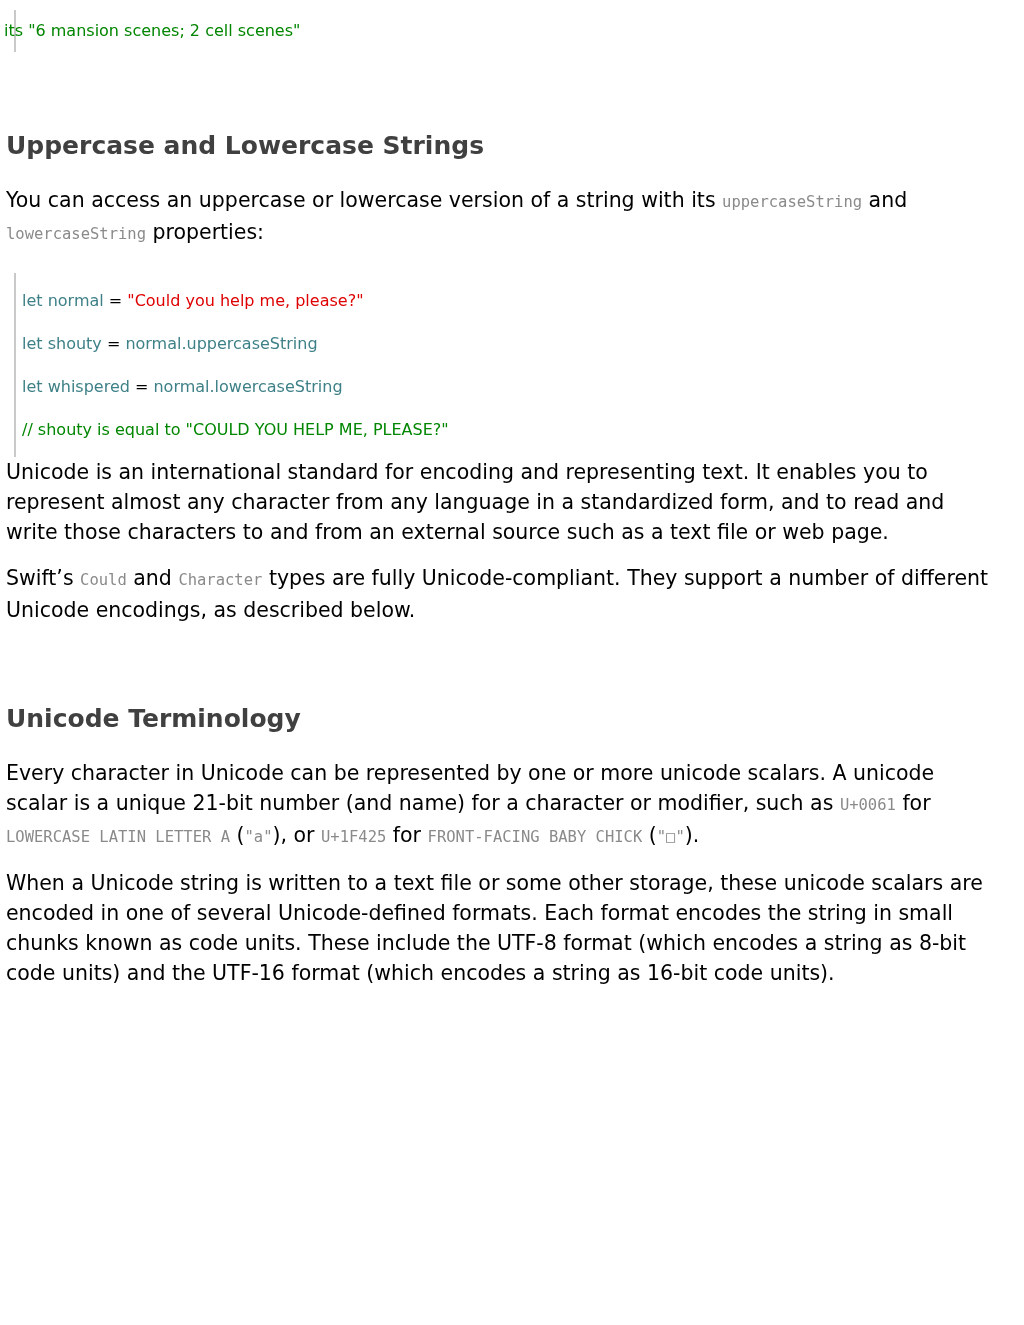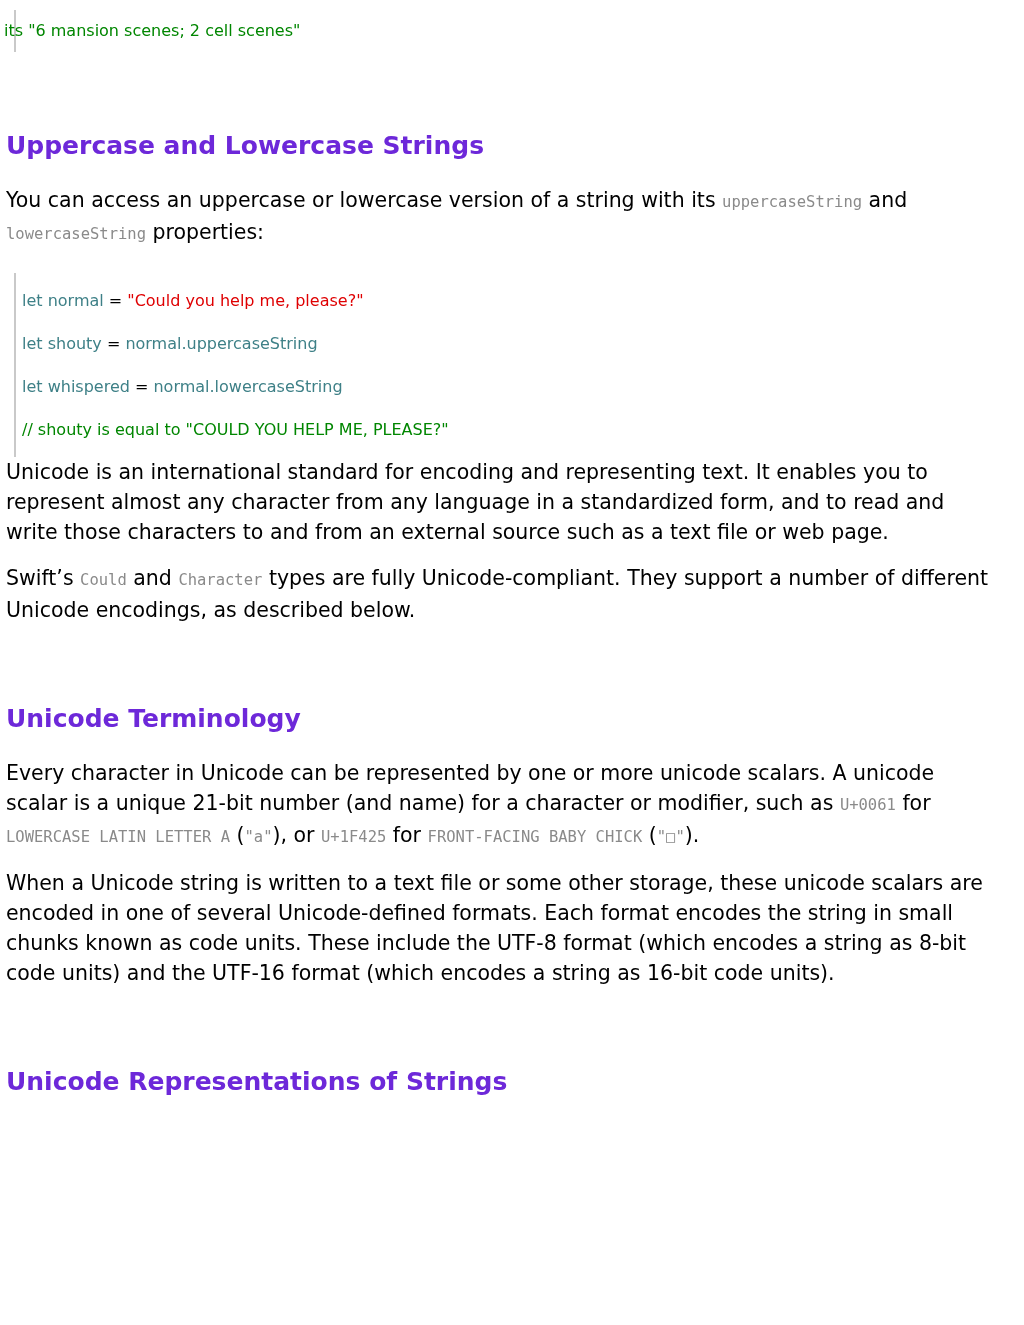--- a/index.html
+++ b/index.html
@@ -21,21 +21,21 @@
     font-family: "DejaVu Sans", sans-serif;
     color: #000;
   }
   .doc { padding: 10px 28px 0 6px; }
 
   .heading {
     font-size: 25px;
     font-weight: bold;
     line-height: 31px;
     margin: 78px 0 24px;
-    color: #6d28d9;
+    color: #404040;
   }
   .para {
     font-size: 20.5px;
     line-height: 30px;
     margin: 0 0 16px;
     color: #000;
   }
   .inline-code {
     font-family: "DejaVu Sans Mono", monospace;
     font-size: 15.5px;
@@ -72,14 +72,13 @@
       <div class="code-line"><span class="tok-kw">let normal</span><span class="tok-plain"> = </span><span class="tok-str">"Could you help me, please?"</span></div>
       <div class="code-line"><span class="tok-kw">let shouty</span><span class="tok-plain"> = </span><span class="tok-kw">normal.uppercaseString</span></div>
       <div class="code-line"><span class="tok-kw">let whispered</span><span class="tok-plain"> = </span><span class="tok-kw">normal.lowercaseString</span></div>
       <div class="code-line"><span class="tok-com">// shouty is equal to "COULD YOU HELP ME, PLEASE?"</span></div>
     </div>
     <p class="para"><span class="body-text">Unicode is an international standard for encoding and representing text. It enables you to represent almost any character from any language in a standardized form, and to read and write those characters to and from an external source such as a text file or web page.</span></p>
     <p class="para"><span class="body-text">Swift’s </span><span class="inline-code">Could</span><span class="body-text"> and </span><span class="inline-code">Character</span><span class="body-text"> types are fully Unicode-compliant. They support a number of different Unicode encodings, as described below.</span></p>
     <h2 class="heading">Unicode Terminology</h2>
     <p class="para"><span class="body-text">Every character in Unicode can be represented by one or more unicode scalars. A unicode scalar is a unique 21-bit number (and name) for a character or modifier, such as </span><span class="inline-code">U+0061</span><span class="body-text"> for </span><span class="inline-code">LOWERCASE LATIN LETTER A</span><span class="body-text"> (</span><span class="inline-code">"a"</span><span class="body-text">), or </span><span class="inline-code">U+1F425</span><span class="body-text"> for </span><span class="inline-code">FRONT-FACING BABY CHICK</span><span class="body-text"> (</span><span class="inline-code">"□"</span><span class="body-text">).</span></p>
     <p class="para"><span class="body-text">When a Unicode string is written to a text file or some other storage, these unicode scalars are encoded in one of several Unicode-defined formats. Each format encodes the string in small chunks known as code units. These include the UTF-8 format (which encodes a string as 8-bit code units) and the UTF-16 format (which encodes a string as 16-bit code units).</span></p>
-    <h2 class="heading">Unicode Representations of Strings</h2>
   </main>
 
 </body></html>

